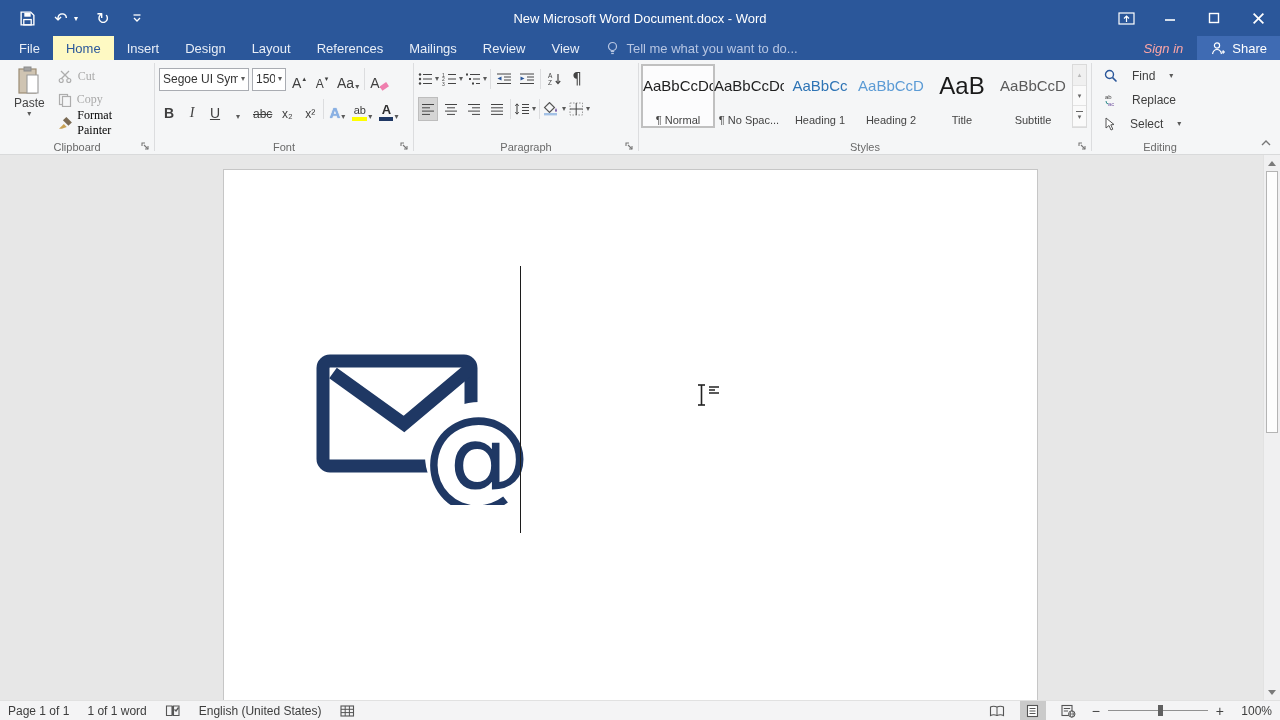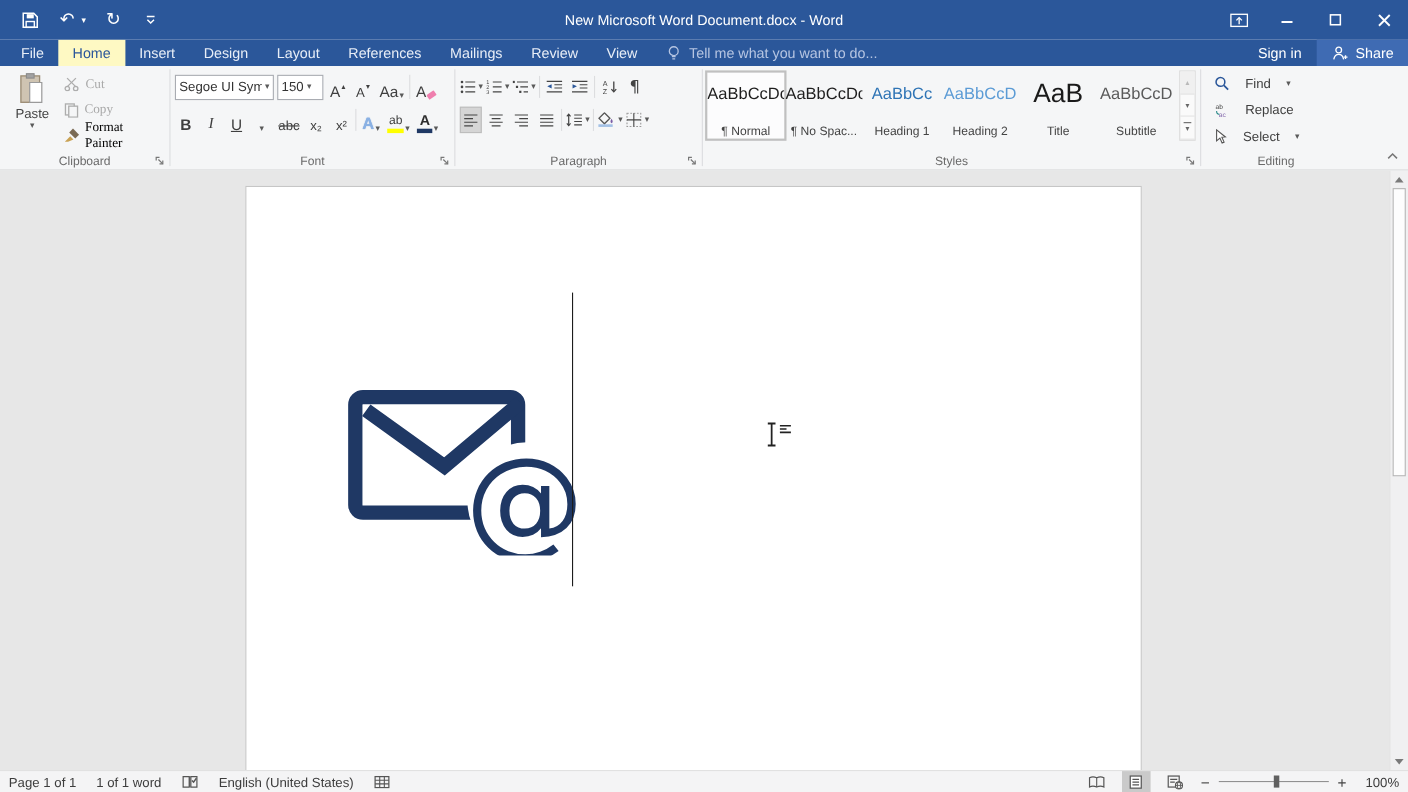--- a/index.html
+++ b/index.html
@@ -15,21 +15,21 @@
   .apptitle { position:absolute; left:0; right:0; text-align:center; color:#fff; font-size:13px; pointer-events:none; }
   .winctrls { margin-left:auto; display:flex; height:36px; }
   .winbtn { width:44px; height:36px; display:flex; align-items:center; justify-content:center; }
 
   
   .tabrow { height:24px; background:#2b579a; display:flex; align-items:stretch; font-size:13px; padding-left:6px; }
   .tab { padding:0 13px; display:flex; align-items:center; color:#e8eef7; }
   .tab.active { background:#fef9c3; color:#2b579a; }
   .tellme { display:flex; align-items:center; gap:7px; color:#b6c5e2; margin-left:14px; font-size:13px; }
   .rightacct { margin-left:auto; display:flex; align-items:stretch; }
-  .signin { display:flex; align-items:center; padding:0 14px; color:#ffffff; }
+  .signin { display:flex; align-items:center; padding:0 14px; color:#fca5a5;font-style:italic; }
   .share { display:flex; align-items:center; gap:6px; padding:0 13px; color:#fff; background:#3f6bb3; }
 
   
   .ribbon { height:95px; background:#f5f6f7; display:flex; position:relative; border-bottom:1px solid #d9dadb; }
   .group { position:relative; padding:4px 4px 16px 4px; display:flex; }
   .grp-label { position:absolute; bottom:1px; left:0; right:0; text-align:center; font-size:11px; color:#6a6a6a; }
   .launcher { position:absolute; right:3px; bottom:2px; width:12px; height:12px; display:flex; align-items:center; justify-content:center; }
   .gsep { width:1px; background:#dcdddf; margin:3px 0; }
   .caret { font-size:8px; color:#5a5a5a; line-height:1; }
   .disabled { color:#a9a9a9; }
@@ -40,21 +40,21 @@
   .clip-col { display:flex; flex-direction:column; justify-content:flex-start; gap:2px; padding-top:2px; }
   .clip-item { display:flex; align-items:center; gap:5px; font-size:12px; height:21px; padding:0 3px;font-family:Liberation Serif, serif; }
   .clip-item.disabled { color:#a9a9a9; }
 
   
   .font-group { width:258px; flex-direction:column; }
   .frow { display:flex; align-items:center; gap:3px; height:30px; }
   .combo { border:1px solid #a9acb2; background:#fff; height:23px; display:flex; align-items:center; font-size:12px; color:#333; padding:0 3px; gap:3px; }
   .combo .val { overflow:hidden; white-space:nowrap; }
   .fname { width:90px; }
-  .fsize { width:42px; }
+  .fsize { width:34px; }
   .tbtn { height:24px; min-width:20px; padding:0 2px; display:flex; align-items:flex-end; justify-content:center; font-size:14px; color:#3f3f3f; gap:1px; }
   .bold { font-weight:bold; }
   .ital { font-style:italic; font-family:"Liberation Serif",serif; }
   .und { text-decoration:underline; }
   .strike { text-decoration:line-through; font-size:12px; }
   .supsub { font-size:12px; }
   .fx-a { color:#8ab1e4; font-weight:bold; font-size:15px; text-shadow:0 0 1px #6d9bd6; }
   .hl-wrap, .fc-wrap { display:flex; flex-direction:column; align-items:center; line-height:1; }
   .hl-ab { font-size:11px; color:#3f3f3f; }
   .hl-bar { width:15px; height:4px; background:#ffff00; margin-top:1px; }

